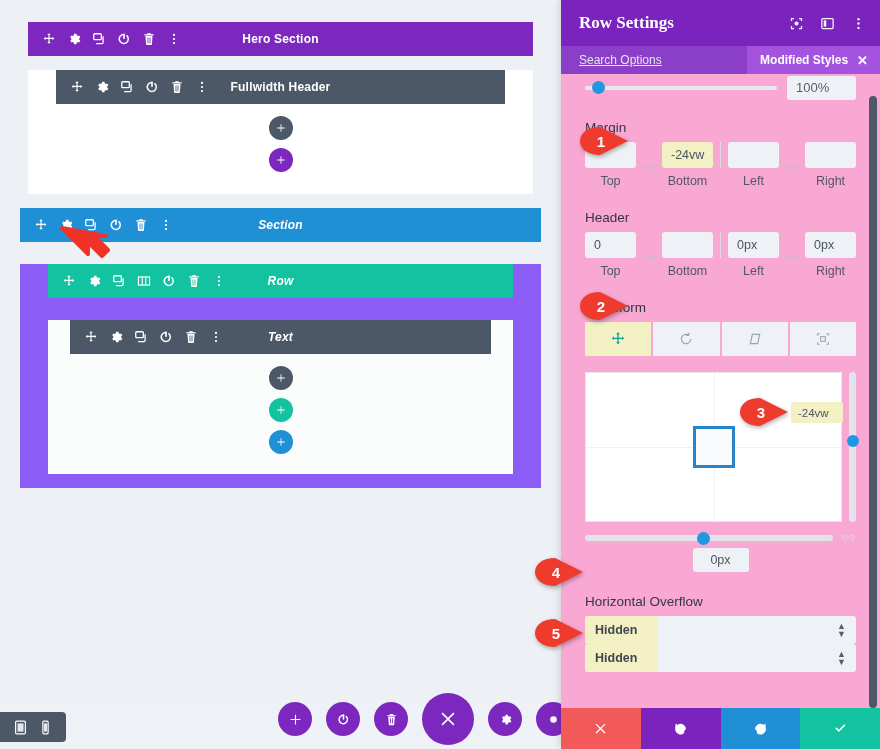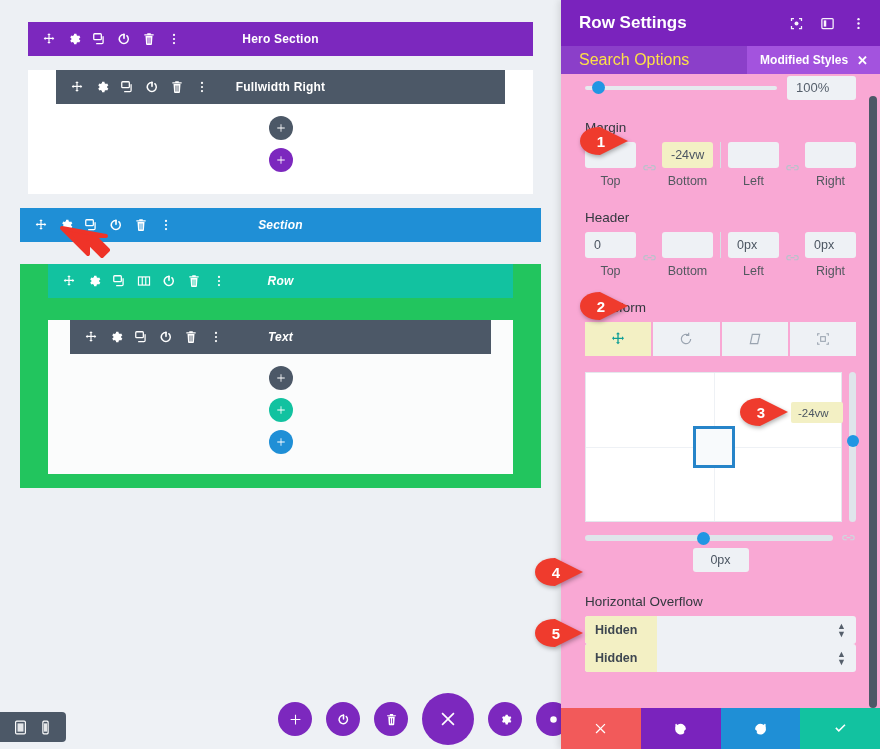--- a/index.html
+++ b/index.html
@@ -35,21 +35,21 @@
   }
   .bar .ic { width: 14px; height: 14px; display: block; }
   .bar .ic svg { width: 14px; height: 14px; display: block; fill: #fff; }
 
   .sec-hero  { background: #7c28be; }
   .sec-blue  { background: #1f8fd6; }
   .mod-bar   { background: #4c5867; }
   .row-bar   { background: #12c2a0; }
 
   .hero-body { background: #fff; padding: 0 28px 14px 28px; }
-  .section-body { background: #22c55e; padding: 0 28px 14px 28px; }
+  .section-body { background: #8b5cf6; padding: 0 28px 14px 28px; }
   .row-shell { background: #fbfcfc; }
 
   
   .addbtns { display: flex; flex-direction: column; align-items: center; gap: 8px; }
   .addbtn {
     width: 24px; height: 24px; border-radius: 50%;
     display: flex; align-items: center; justify-content: center;
     color: #fff; font-size: 14px; line-height: 1;
   }
   .addbtn svg { width: 10px; height: 10px; fill: #fff; display:block; }
@@ -89,31 +89,31 @@
   .fab.big svg { width: 20px; height: 20px; }
 
   
   #panel {
     position: absolute; right: 0; top: 0; width: 319px; height: 749px;
     background: #ffffff; overflow: hidden;
     box-shadow: -2px 0 7px rgba(0,0,0,.12);
   }
   .panel-header {
     height: 46px; background: #7a23bd;
-    display: flex; align-items: center; padding: 0 14px 0 18px;
+    display: flex; align-items: center; padding: 0 14px 0 18px; font-family: Liberation Serif, serif;
   }
   .panel-title { color: #fff; font-size: 17px; font-weight: bold; flex: 1; }
   .panel-header-icons { display: flex; align-items: center; gap: 16px; }
   .panel-header-icons svg { width: 15px; height: 15px; fill: #fff; display: block; opacity: .95; }
 
   .panel-search {
     height: 28px; background: #8b3fc9; display: flex; align-items: center;
     padding: 0 0 0 18px;
   }
-  .search-ph { color: #fde047; font-size: 16px; flex: 1; }
+  .search-ph { color: #e5e5e5; font-size: 12px; flex: 1; text-decoration: underline; }
   .modified-pill {
     background: #a353de; color: #fff; font-size: 12px; font-weight: bold;
     height: 28px; display: flex; align-items: center; gap: 9px;
     padding: 0 12px 0 13px;
   }
   .modified-pill .x { font-size: 13px; font-weight: bold; }
 
   .panel-body {
     position: absolute; top: 74px; bottom: 41px; left: 0; right: 0;
     overflow: hidden; padding: 0 0 0 0; background: #f9a8d4;
@@ -324,21 +324,21 @@
                   </svg>
                 </span>
               <span class="ic">
                   <svg viewBox="0 0 24 24">
                     <circle cx="12" cy="5" r="1.9"></circle>
                     <circle cx="12" cy="12" r="1.9"></circle>
                     <circle cx="12" cy="19" r="1.9"></circle>
                   </svg>
                 </span>
             </div>
-            <div class="bar-title">Fullwidth Right</div>
+            <div class="bar-title">Fullwidth Header</div>
           </div>
 
           <div class="plusrail">
             <div class="addbtns">
               <div class="addbtn ab-dark">
                   <svg viewBox="0 0 24 24">
                     <path d="M11 3h2v8h8v2h-8v8h-2v-8H3v-2h8z"></path>
                   </svg>
                 </div>
               <div class="addbtn ab-purple">

